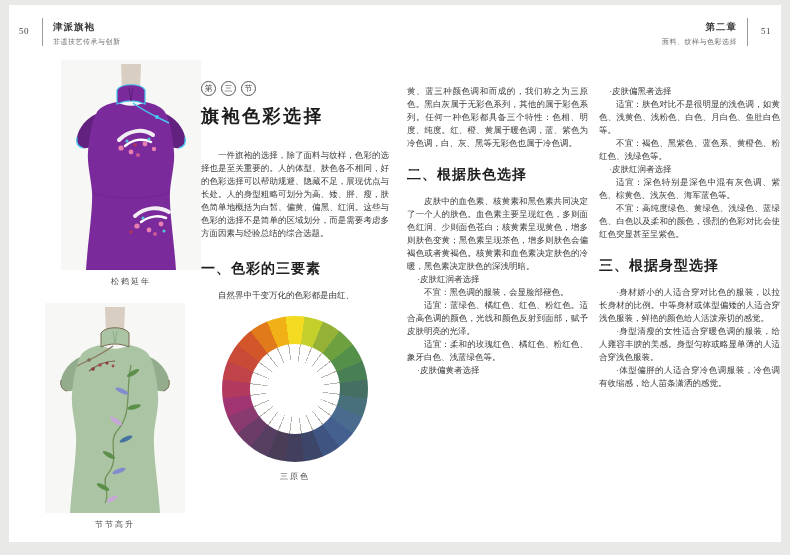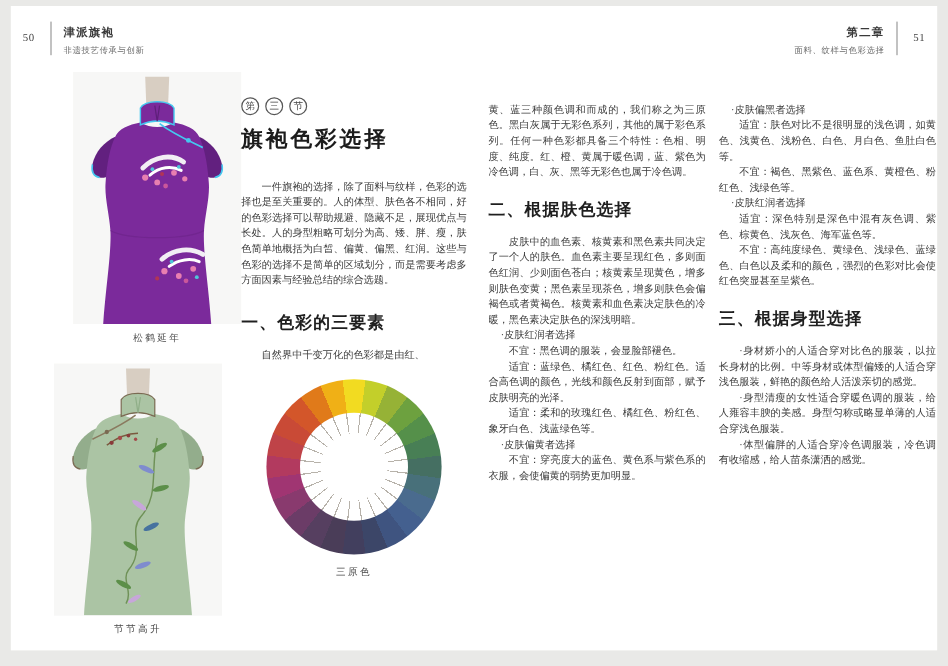--- a/index.html
+++ b/index.html
@@ -176,21 +176,20 @@
 
   <div class="col-r1">
     <p class="para noind">黄、蓝三种颜色调和而成的，我们称之为三原色。黑白灰属于无彩色系列，其他的属于彩色系列。任何一种色彩都具备三个特性：色相、明度、纯度。红、橙、黄属于暖色调，蓝、紫色为冷色调，白、灰、黑等无彩色也属于冷色调。</p>
     <div class="h2">二、根据肤色选择</div>
     <p class="para ind">皮肤中的血色素、核黄素和黑色素共同决定了一个人的肤色。血色素主要呈现红色，多则面色红润、少则面色苍白；核黄素呈现黄色，增多则肤色变黄；黑色素呈现茶色，增多则肤色会偏褐色或者黄褐色。核黄素和血色素决定肤色的冷暖，黑色素决定肤色的深浅明暗。</p>
     <p class="para bhead">·皮肤红润者选择</p>
     <p class="para ind">不宜：黑色调的服装，会显脸部褪色。</p>
     <p class="para ind">适宜：蓝绿色、橘红色、红色、粉红色。适合高色调的颜色，光线和颜色反射到面部，赋予皮肤明亮的光泽。</p>
     <p class="para ind">适宜：柔和的玫瑰红色、橘红色、粉红色、象牙白色、浅蓝绿色等。</p>
     <p class="para bhead">·皮肤偏黄者选择</p>
-    <p class="para ind">不宜：穿亮度大的蓝色、黄色系与紫色系的衣服，会使偏黄的弱势更加明显。</p>
   </div>
 
   <div class="col-r2">
     <p class="para bhead">·皮肤偏黑者选择</p>
     <p class="para ind">适宜：肤色对比不是很明显的浅色调，如黄色、浅黄色、浅粉色、白色、月白色、鱼肚白色等。</p>
     <p class="para ind">不宜：褐色、黑紫色、蓝色系、黄橙色、粉红色、浅绿色等。</p>
     <p class="para bhead">·皮肤红润者选择</p>
     <p class="para ind">适宜：深色特别是深色中混有灰色调、紫色、棕黄色、浅灰色、海军蓝色等。</p>
     <p class="para ind">不宜：高纯度绿色、黄绿色、浅绿色、蓝绿色、白色以及柔和的颜色，强烈的色彩对比会使红色突显甚至呈紫色。</p>
     <div class="h2">三、根据身型选择</div>

